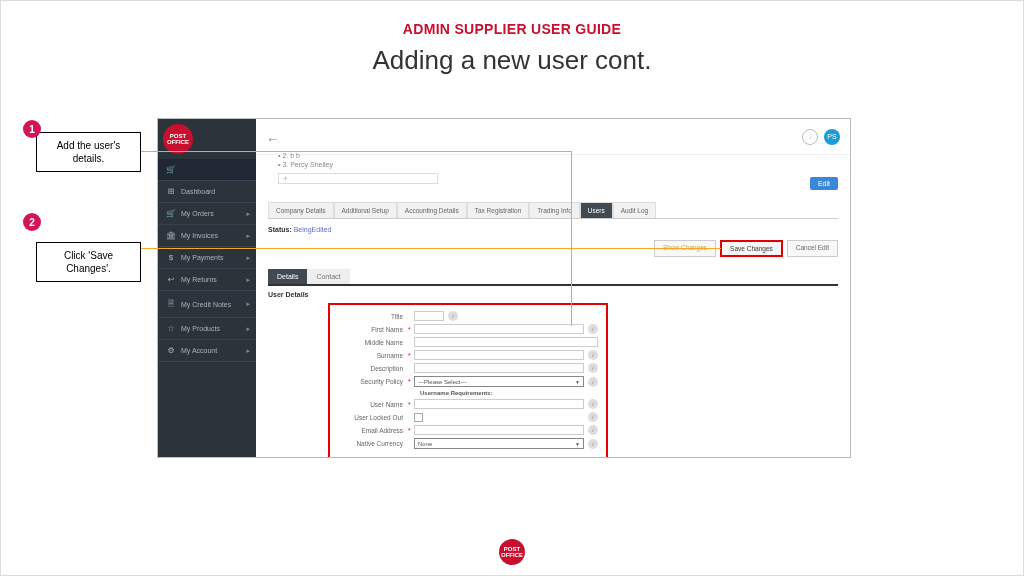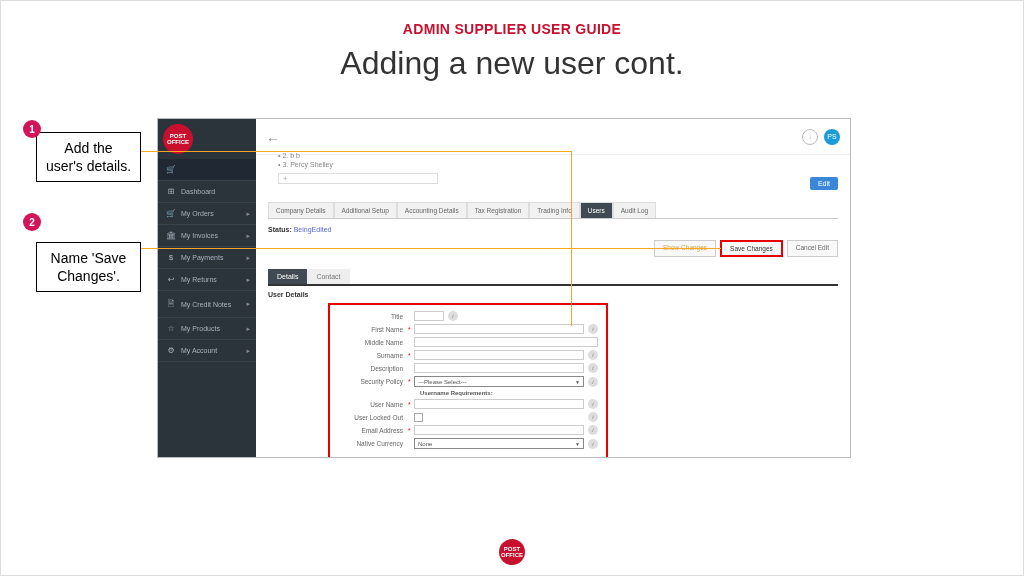--- a/index.html
+++ b/index.html
@@ -1,20 +1,20 @@
 <!DOCTYPE html>
 <html><head>
 <meta charset="utf-8">
 <style>
 *{box-sizing:border-box;margin:0;padding:0;font-family:Arial,Helvetica,sans-serif}
 body{width:1024px;height:576px;background:#fff;position:relative;overflow:hidden;border:1px solid #ddd}
 .header-text{color:#c8102e;font-size:14px;font-weight:600;text-align:center;padding:20px 0 8px;letter-spacing:.3px}
-.page-title{font-size:32px;font-weight:400;text-align:center;color:#333;font-family:"Gill Sans","Gill Sans MT",sans-serif;margin-bottom:10px}
+.page-title{font-size:26px;font-weight:400;text-align:center;color:#333;font-family:"Gill Sans","Gill Sans MT",sans-serif;margin-bottom:10px}
 .callout-marker{position:absolute;width:18px;height:18px;border-radius:50%;background:#d4145a;color:#fff;font-size:10px;display:flex;align-items:center;justify-content:center;font-weight:600;z-index:50}
-.callout-box{position:absolute;border:1px solid #000;background:#fff;font-size:14px;padding:6px 8px;text-align:center;z-index:40;line-height:1.3}
+.callout-box{position:absolute;border:1px solid #000;background:#fff;font-size:10px;padding:6px 8px;text-align:center;z-index:40;line-height:1.3}
 .screenshot{position:absolute;left:156px;top:117px;width:694px;height:340px;border:1px solid #bbb;background:#fff;overflow:hidden}
 .sidebar{position:absolute;left:0;top:0;width:98px;height:100%;background:#2b333b;color:#aab2bd;font-size:7px}
 .logo{width:30px;height:30px;border-radius:50%;background:#c8102e;margin:5px;display:flex;align-items:center;justify-content:center;color:#fff;font-size:6px;font-weight:700;line-height:1;text-align:center}
 .nav-item{display:flex;align-items:center;padding:6px 8px;border-bottom:1px solid #39424c;position:relative}
 .nav-item.active{background:#1f2833;color:#6fb3e0}
 .nav-icon{width:10px;display:inline-flex;justify-content:center;margin-right:5px;font-size:8px}
 .nav-chev{position:absolute;right:6px;font-size:7px;color:#888}
 .topbar{position:absolute;left:98px;top:0;right:0;height:36px;background:#fff;display:flex;align-items:center;padding:0 10px;border-bottom:1px solid #eee}
 .back-arrow{font-size:14px;color:#888;cursor:pointer}
 .top-right{margin-left:auto;display:flex;gap:6px;align-items:center}
@@ -55,21 +55,21 @@
 </style>
 </head>
 <body>
 
 <div class="header-text">ADMIN SUPPLIER USER GUIDE</div>
 <div class="page-title">Adding a new user cont.</div>
 
 <div class="callout-marker" style="left:22px;top:119px">1</div>
 <div class="callout-box" style="left:35px;top:131px;width:105px">Add the user's details.</div>
 <div class="callout-marker" style="left:22px;top:212px">2</div>
-<div class="callout-box" style="left:35px;top:241px;width:105px">Name 'Save Changes'.</div>
+<div class="callout-box" style="left:35px;top:241px;width:105px">Click 'Save Changes'.</div>
 
 <div class="highlight-line1" style="left:140px;top:150px;width:430px"></div>
 <div class="highlight-line-v" style="left:570px;top:150px;height:175px"></div>
 
 <div class="highlight-line1" style="left:140px;top:247px;width:580px"></div>
 
 <div class="screenshot">
 
   <div class="sidebar">
     <div class="logo">POST OFFICE</div>

